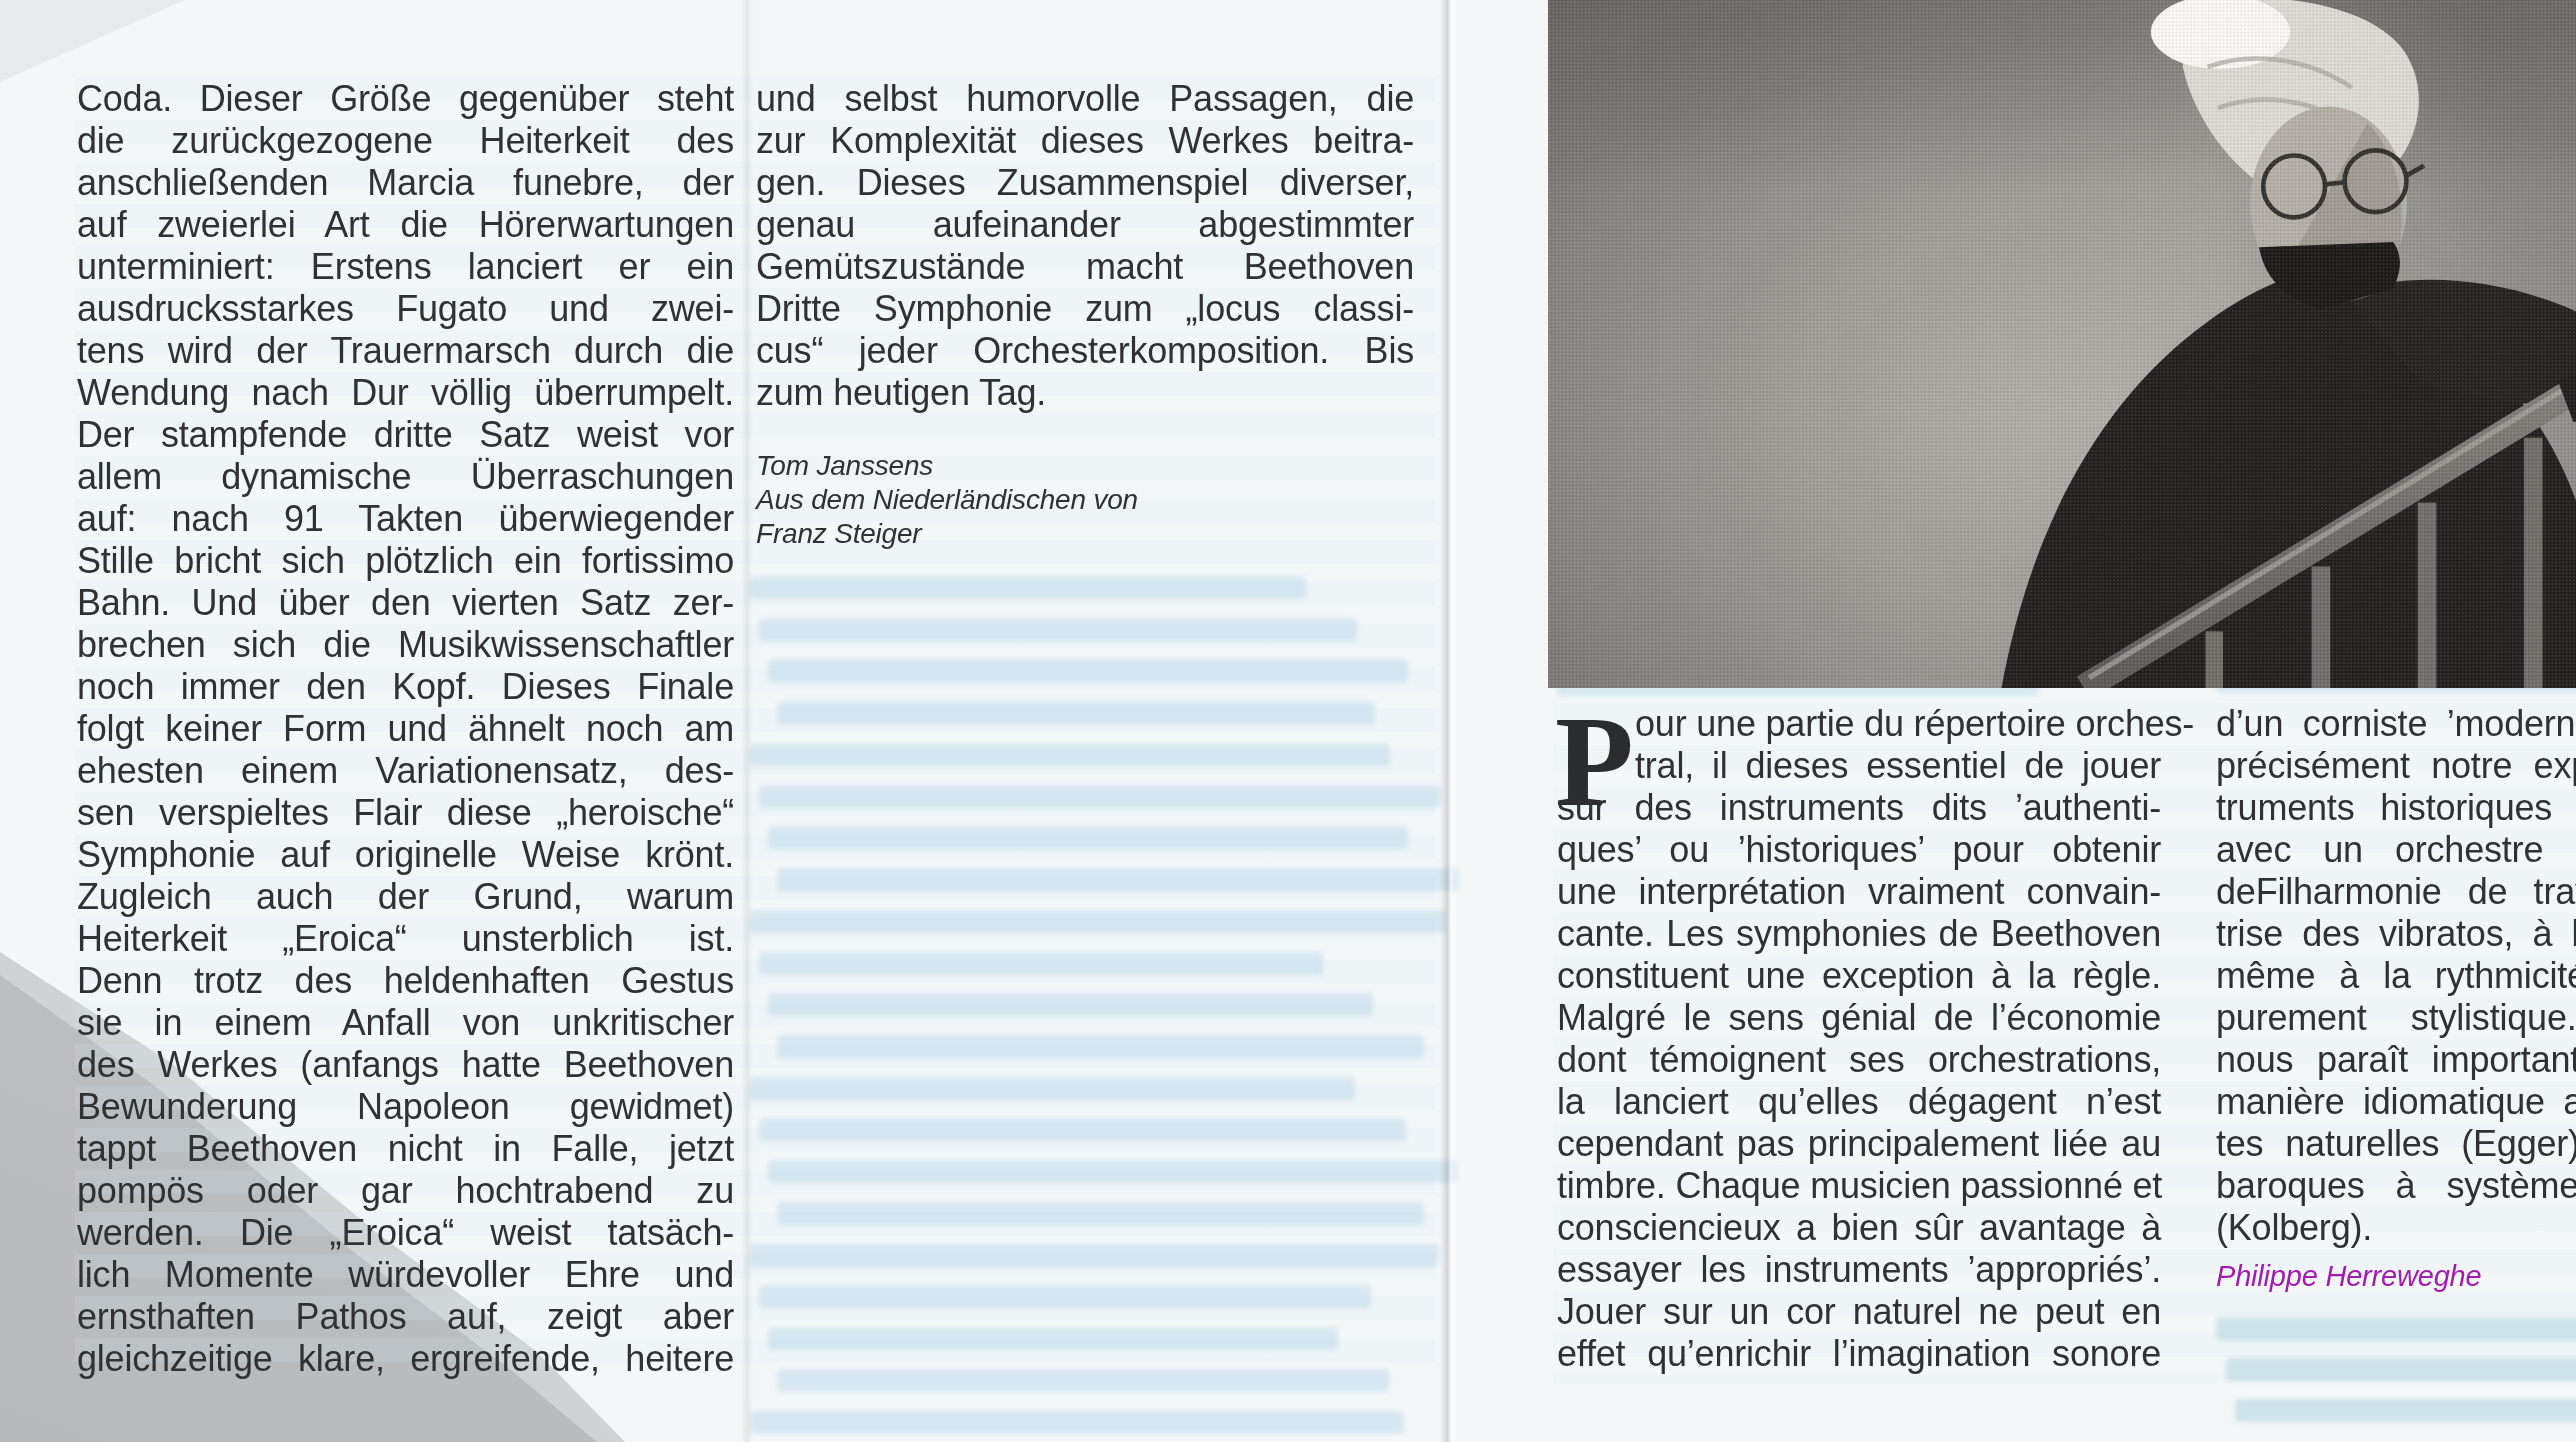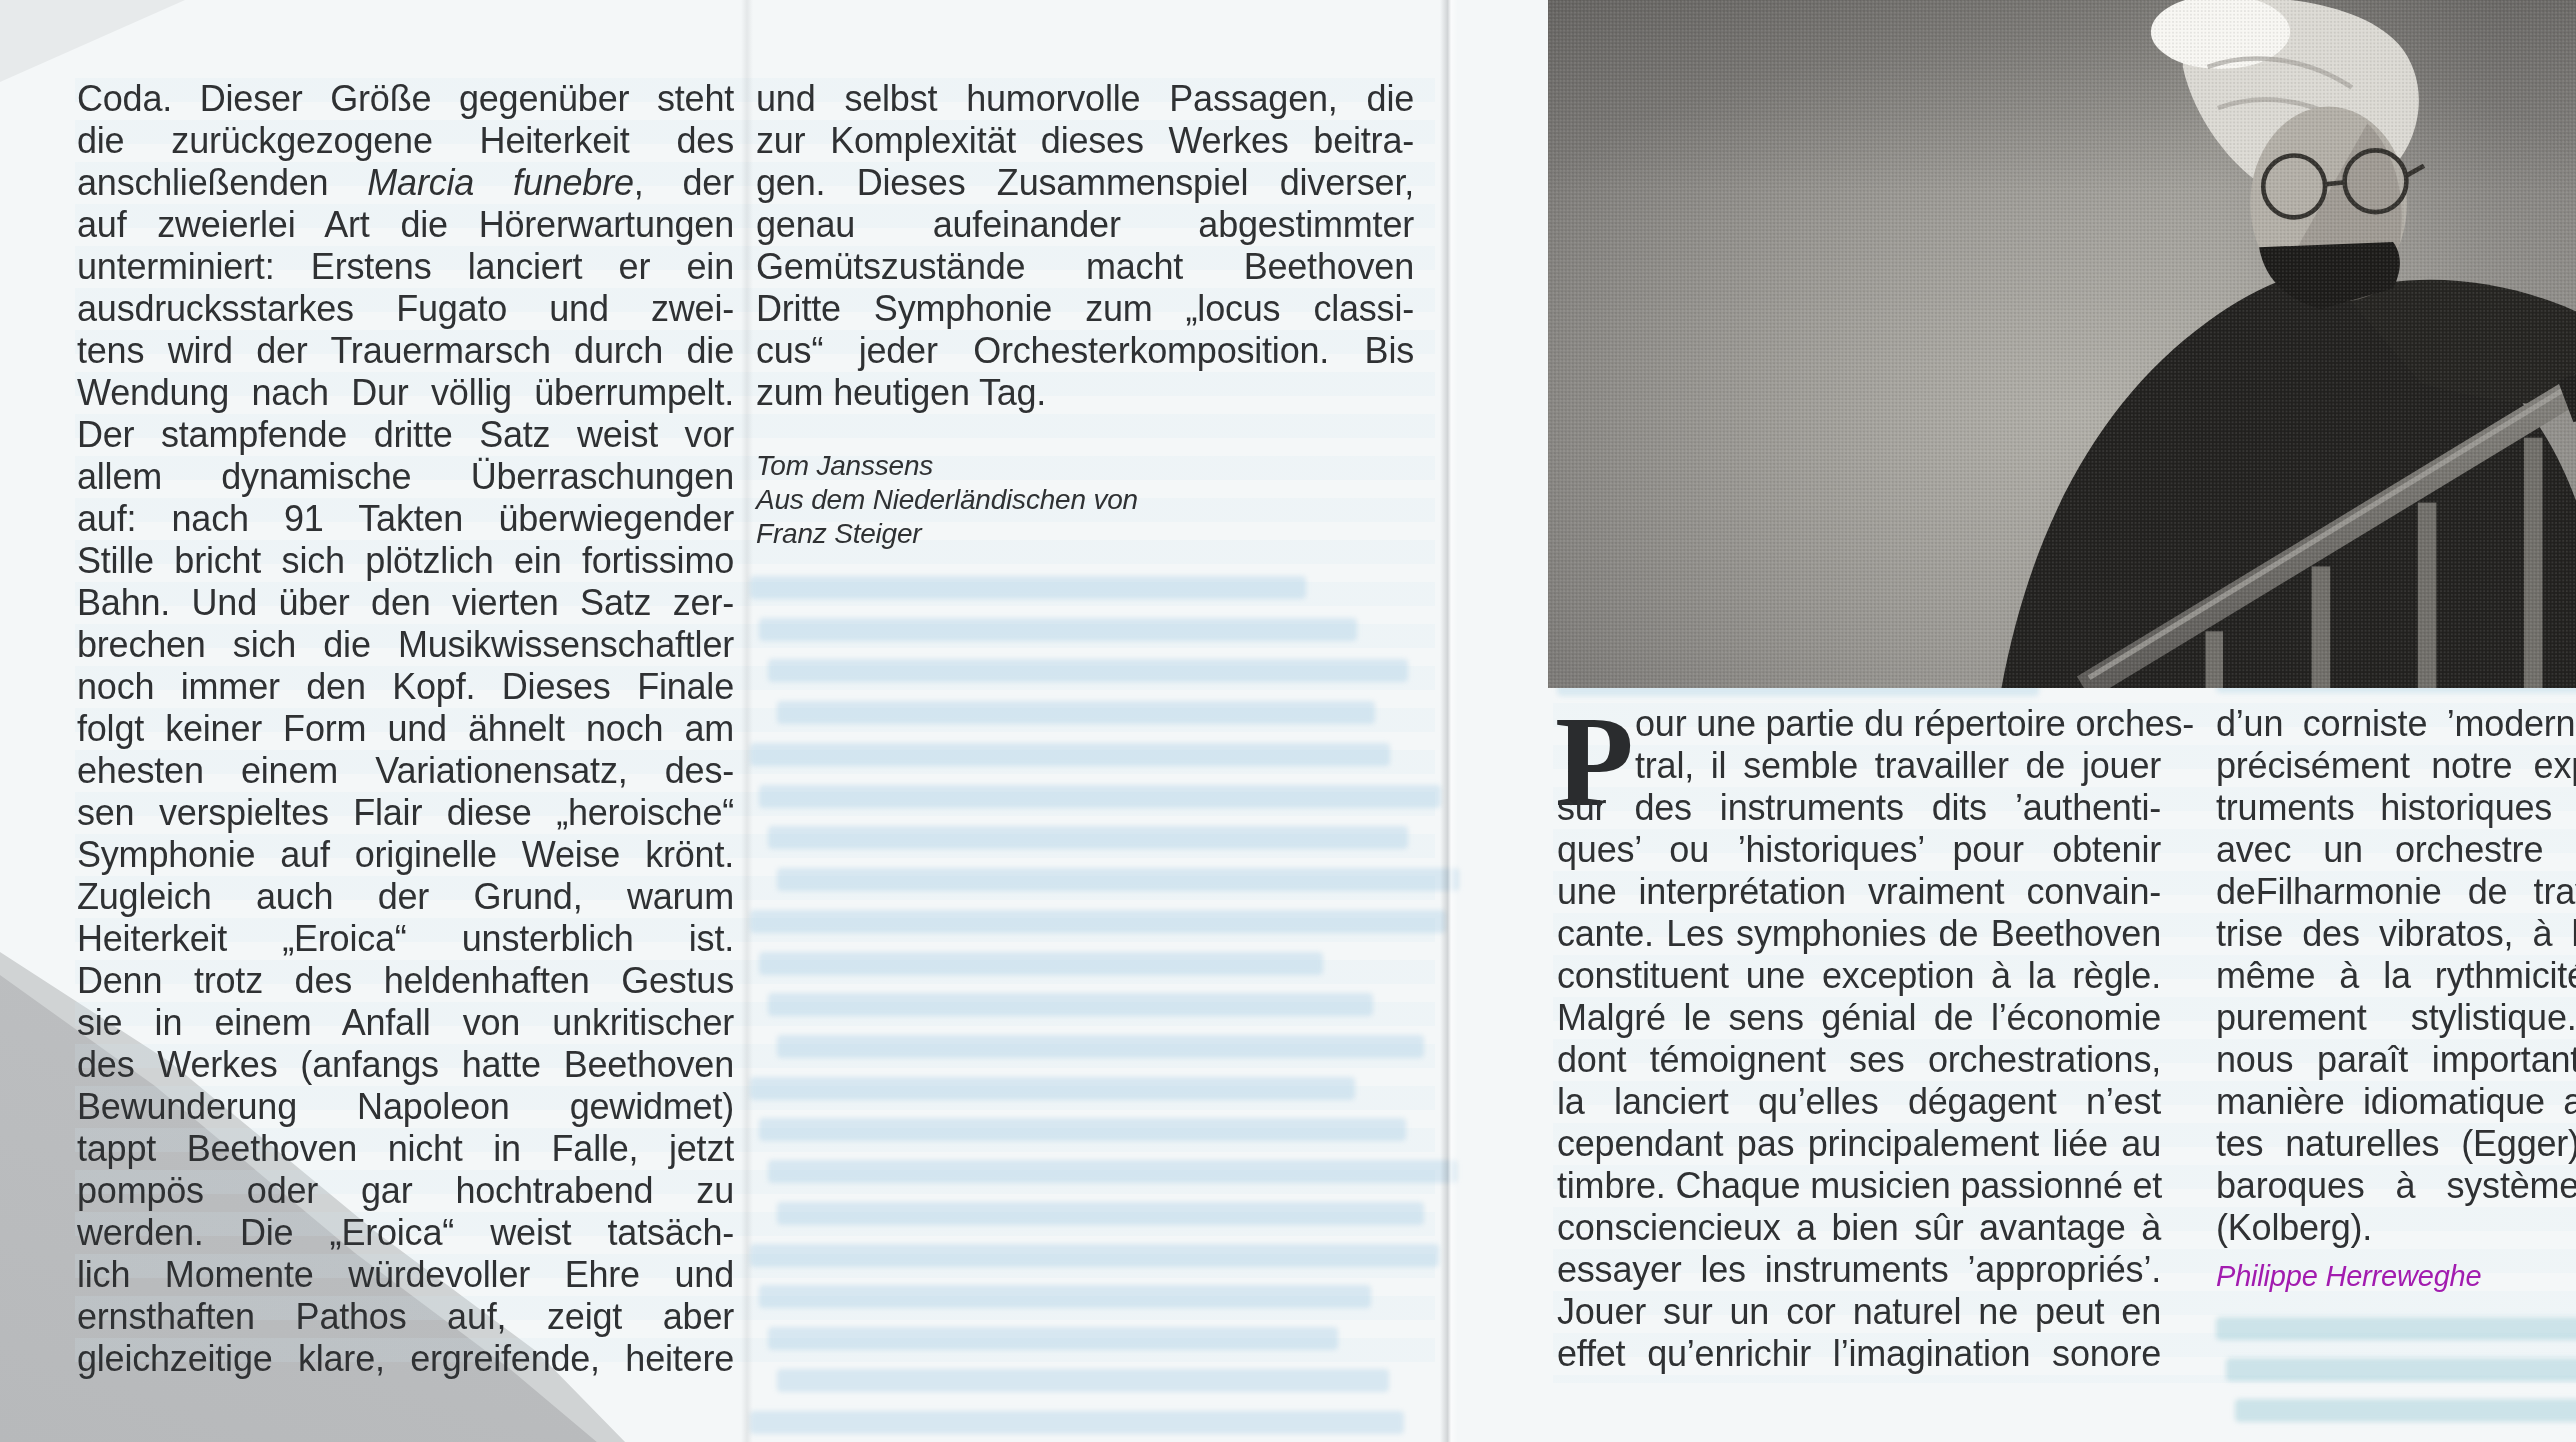--- a/index.html
+++ b/index.html
@@ -42,21 +42,21 @@
     background:linear-gradient(90deg,rgba(90,95,100,0),rgba(90,95,100,.10),rgba(90,95,100,0));
   }
   
   .textcol{
     position:absolute;z-index:5;color:#2f3133;
     font-size:36px;line-height:42px;letter-spacing:-0.2px;
   }
   .line{white-space:nowrap;text-align:justify;text-align-last:justify;height:42px;overflow:visible;}
   .line.last{text-align-last:left;}
   .line.ind{padding-left:78px;}
-  .line .it{font-style:italic;}
+  .line .it{}
   #german-col1{left:77px;top:78px;width:657px;}
   #german-col2{left:756px;top:78px;width:658px;}
   #german-credits{left:756px;top:449px;width:658px;font-style:italic;font-size:28px;line-height:34px;}
   #german-credits .line{text-align:left;text-align-last:left;height:34px;}
   #french-col1{left:1557px;top:703px;width:604px;}
   #french-col2{left:2216px;top:703px;width:649px;}
   #dropcap{
     position:absolute;left:1555px;top:697px;z-index:5;
     font-family:"Liberation Serif",serif;font-weight:600;
     font-size:129px;line-height:1;color:#2a2c2e;
@@ -206,21 +206,21 @@
   </div>
 <div class="textcol" id="german-credits">
     <div class="line">Tom Janssens</div>
     <div class="line">Aus dem Niederländischen von</div>
     <div class="line">Franz Steiger</div>
   </div>
 
 <div id="dropcap">P</div>
 <div class="textcol" id="french-col1">
     <div class="line ind">our une partie du répertoire orches-</div>
-    <div class="line ind">tral, il semble travailler de jouer</div>
+    <div class="line ind">tral, il dieses essentiel de jouer</div>
     <div class="line">sur des instruments dits ’authenti-</div>
     <div class="line">ques’ ou ’historiques’ pour obtenir</div>
     <div class="line">une interprétation vraiment convain-</div>
     <div class="line">cante. Les symphonies de Beethoven</div>
     <div class="line">constituent une exception à la règle.</div>
     <div class="line">Malgré le sens génial de l’économie</div>
     <div class="line">dont témoignent ses orchestrations,</div>
     <div class="line">la lanciert qu’elles dégagent n’est</div>
     <div class="line">cependant pas principalement liée au</div>
     <div class="line">timbre. Chaque musicien passionné et</div>

